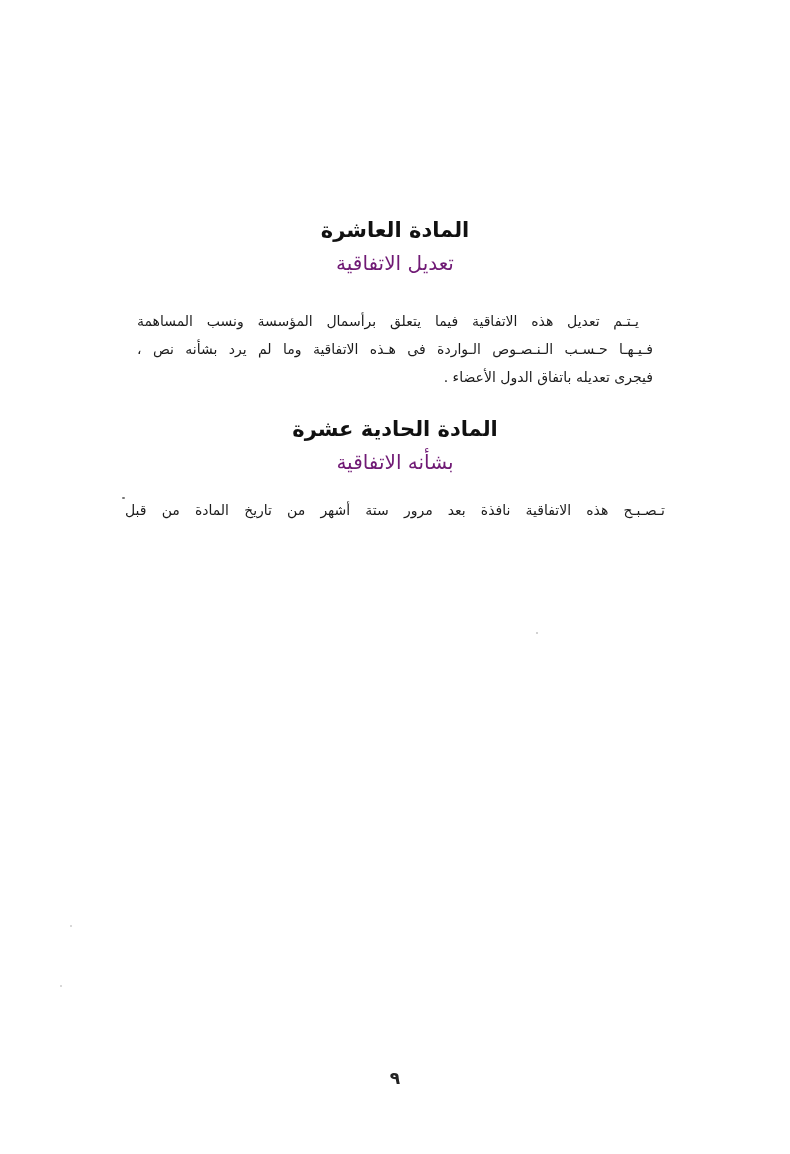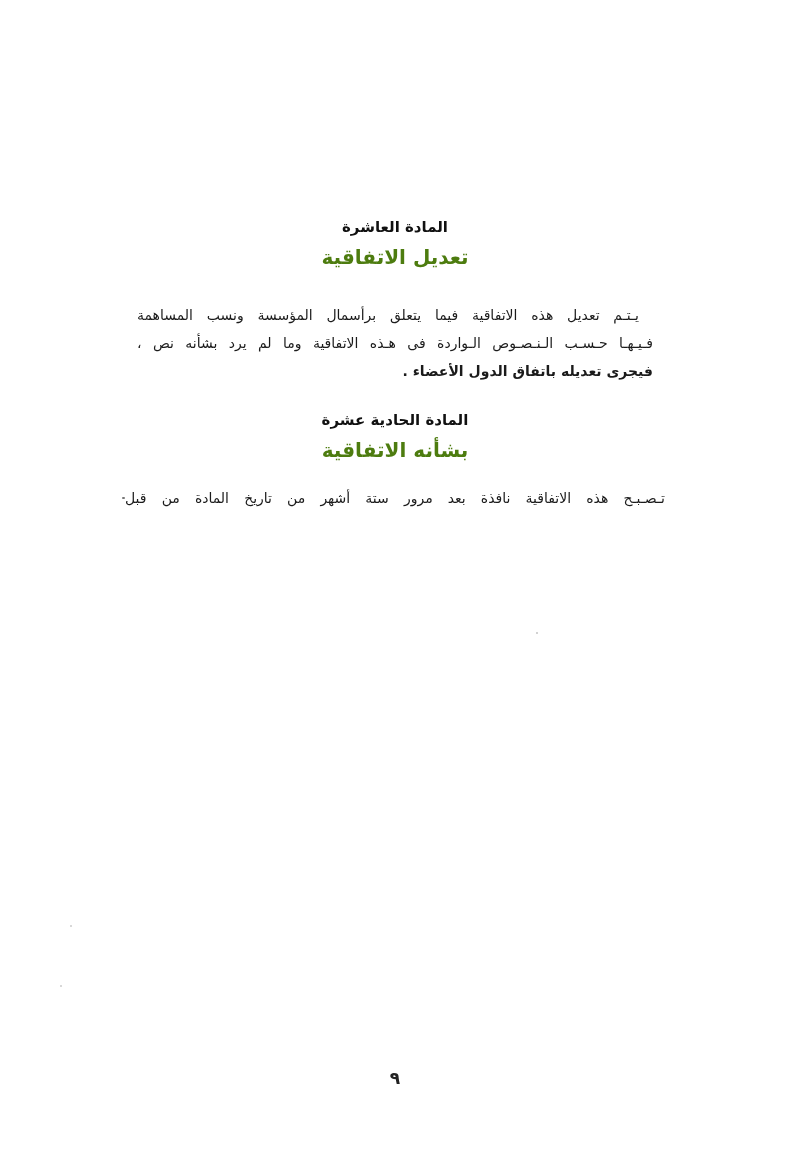--- a/index.html
+++ b/index.html
@@ -23,51 +23,50 @@
     top: 218px;
     right: 0;
     left: 0;
   }
   .article {
     margin: 0 auto;
   }
   .article-title {
     margin: 0;
     text-align: center;
-    font-size: 15px;
+    font-size: 21px;
     font-weight: bold;
     letter-spacing: 0.5px;
     color: #111111;
   }
   .article-subtitle {
     margin: 9px 0 0 0;
     text-align: center;
     font-size: 20px;
-    font-weight: bold;
+    font-weight: normal;
     letter-spacing: 0.5px;
-    color: #4d7c0f;
+    color: #701a75;
   }
   .article-body {
     width: 516px;
     margin: 32px auto 0 auto;
     font-size: 14px;
     line-height: 28px;
     color: #1b1b1b;
   }
   .article-body .body-line {
     display: block;
     text-align: justify;
   }
   .article-body .body-line.fill {
     text-align-last: justify;
   }
   .article-body .body-line.last {
     text-align: left;
     text-align-last: right;
-    font-weight: bold;
   }
   .article-body .body-line.indent {
     padding-right: 14px;
   }
   .article + .article {
     margin-top: 26px;
   }
   .article.second .article-body {
     margin-top: 22px;
     width: 540px;

